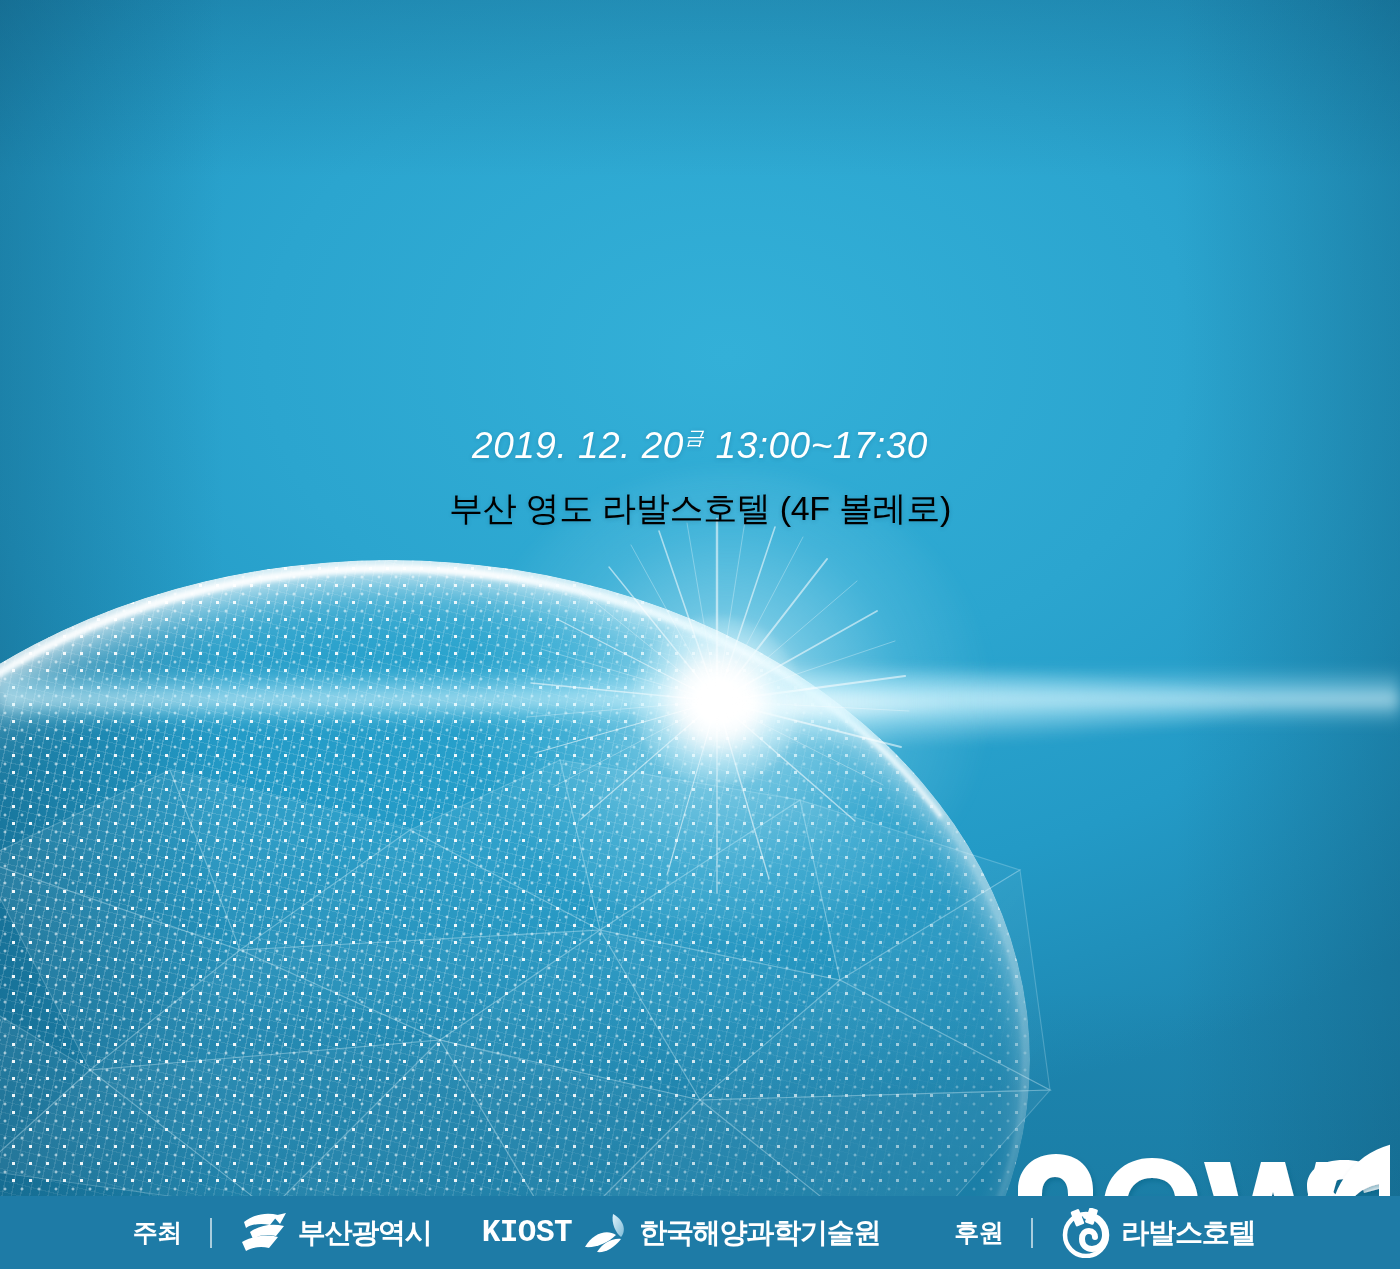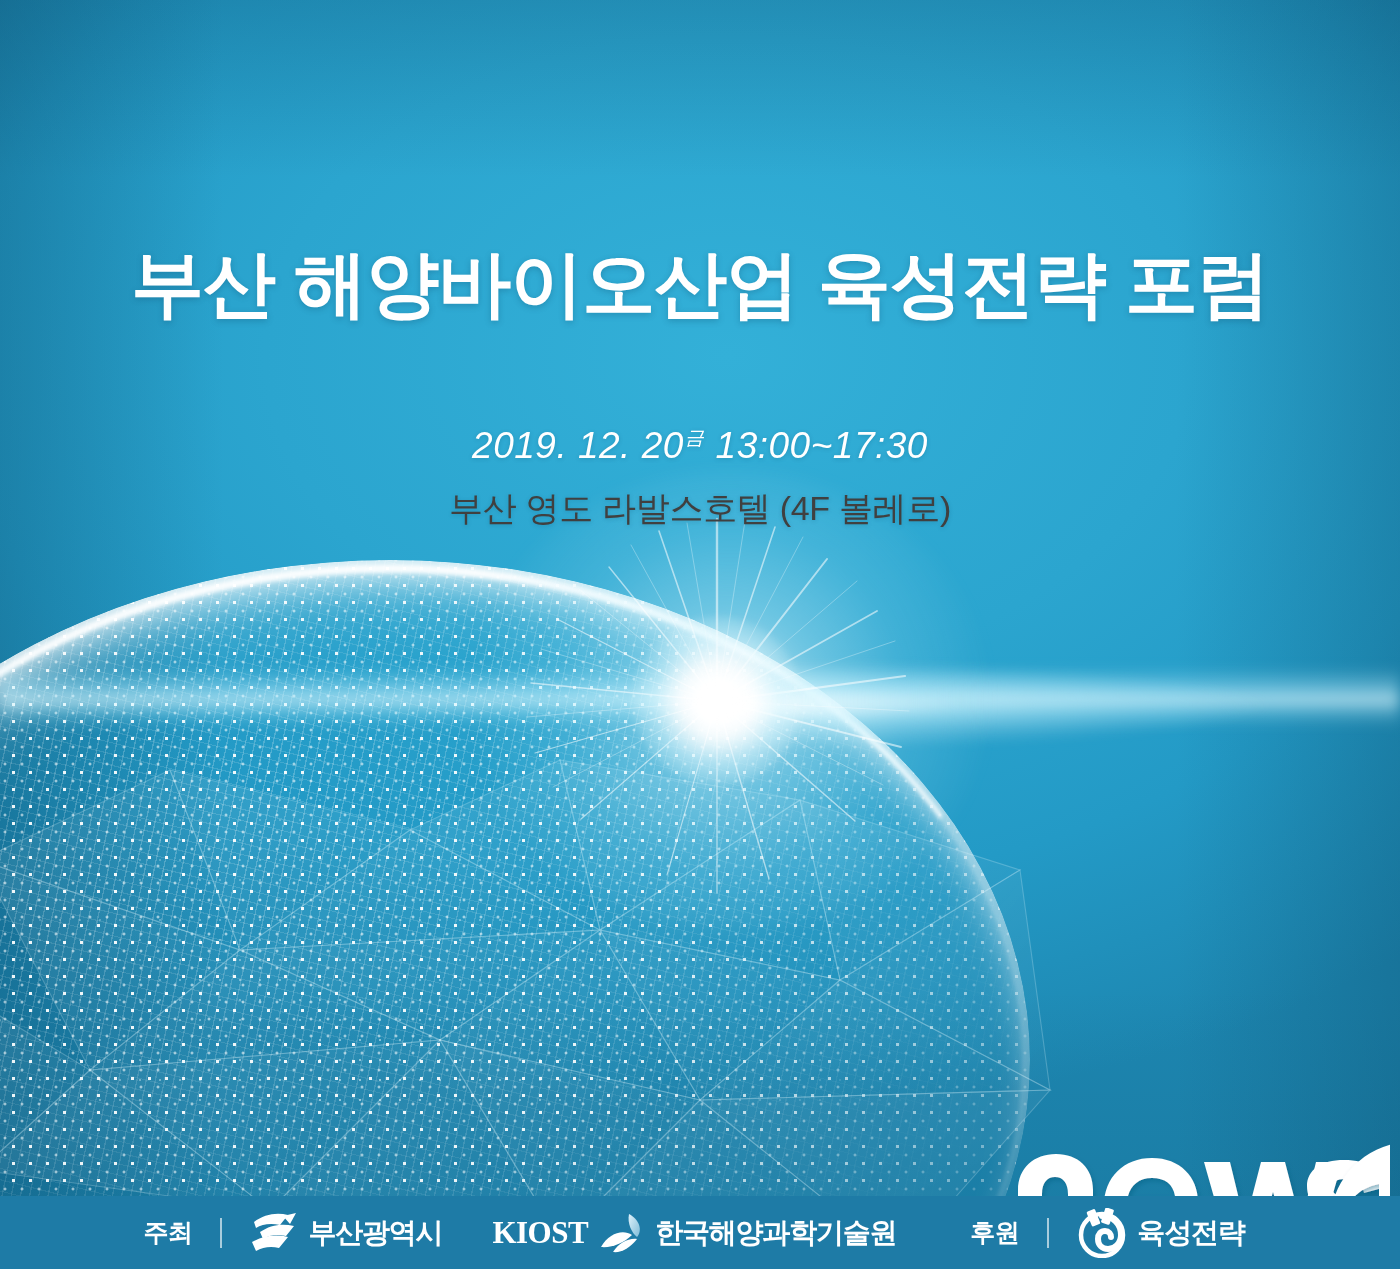--- a/index.html
+++ b/index.html
@@ -189,21 +189,21 @@
     font-size: 19px;
     vertical-align: 14px;
     letter-spacing: 0;
     margin: 0 1px 0 1px;
   }
   .venue-line {
     position: absolute;
     left: 0; right: 0;
     top: 486px;
     text-align: center;
-    color: #404040;
+    color: #000000;
     font-size: 34px;
     font-weight: normal;
     letter-spacing: -.3px;
     text-shadow: 0 1px 4px rgba(10,70,100,.22);
     white-space: nowrap;
   }
 
   
   .footer-bar {
     position: absolute;
@@ -242,21 +242,21 @@
     letter-spacing: -1.2px;
     white-space: nowrap;
   }
   .f-gap { width: 34px; }
   .f-gap-lg { width: 58px; }
   .mark { display: inline-flex; align-items: center; margin-right: 10px; }
   .kiost-word {
     font-size: 31px;
     font-weight: bold;
     letter-spacing: -.5px;
-    font-family: Liberation Serif, serif;
+    font-family: Liberation Mono, monospace;
     margin-right: 11px;
   }
 
   
   .news1 {
     position: absolute;
     left: 1000px;
     top: 1132px;
     width: 390px;
     height: 137px;
@@ -350,21 +350,20 @@
         <line x1="200" y1="200" x2="24" y2="148"></line>
         <line x1="200" y1="200" x2="392" y2="210"></line>
         <line x1="200" y1="200" x2="10" y2="216"></line>
         <line x1="200" y1="200" x2="366" y2="284"></line>
         <line x1="200" y1="200" x2="36" y2="286"></line>
       </g>
     </g>
   </svg>
   <div class="burst-core"></div>
 
-  <div class="title">부산 해양바이오산업 육성전략 포럼</div>
 
   <div class="date-line">
     <span>2019. 12. 20</span><span class="dow">금</span>
     <span>13:00~17:30</span>
   </div>
 
   <div class="venue-line">부산 영도 라발스호텔 (4F 볼레로)</div>
 
   <svg class="news1" viewBox="0 0 390 137">
     <defs>
@@ -437,19 +436,19 @@
 
       <span class="f-org">
         <span class="mark">
           <svg width="50" height="50" viewBox="0 0 50 50">
             <circle cx="25" cy="27" r="21" fill="none" stroke="#ffffff" stroke-width="4.5"></circle>
             <path d="M25,8 C36,8 44,16 44,27 C44,35 38,41 31,41 C25,41 21,37 21,31 C21,26 24,23 28,23 C32,23 34,26 34,29" fill="none" stroke="#ffffff" stroke-width="6" stroke-linecap="round"></path>
             <rect x="12" y="2" width="9" height="16" rx="1.5" fill="#ffffff" transform="rotate(-22 16 10)"></rect>
             <rect x="26" y="0" width="9" height="16" rx="1.5" fill="#ffffff" transform="rotate(18 30 8)"></rect>
           </svg>
         </span>
-        <span>육성전략</span>
+        <span>라발스호텔</span>
       </span>
 
     </div>
   </div>
 
 </div>
 
 </body></html>

